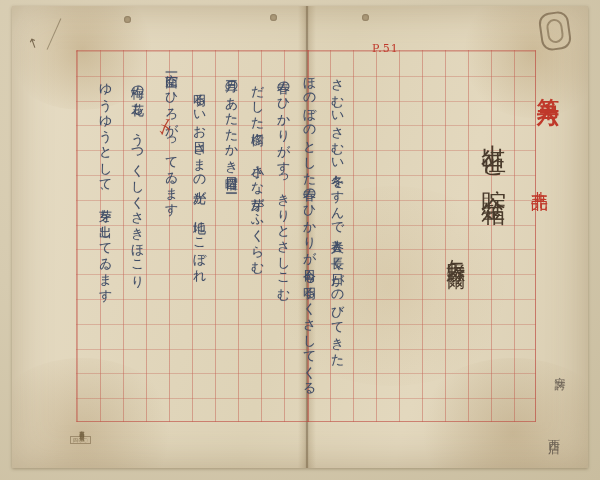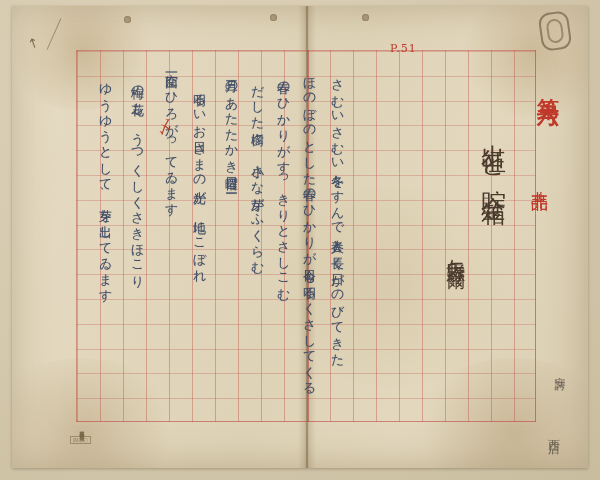--- a/index.html
+++ b/index.html
@@ -99,21 +99,21 @@
   .author{
     position:absolute;right:118px;top:238px;
     writing-mode:vertical-rl;text-orientation:upright;
     font-family:"DejaVu Serif", serif;
     font-size:19px;color:#4a3b2c;letter-spacing:4px;
   }
   
   .red-ink{
     position:absolute;color:#c0392b;font-family:"DejaVu Serif", serif;
   }
-  .pageref{left:378px;top:36px;font-size:11px;letter-spacing:1px;}
+  .pageref{left:360px;top:36px;font-size:11px;letter-spacing:1px;}
   .issue-no{
     right:24px;top:74px;font-size:22px;
     writing-mode:vertical-rl;text-orientation:upright;letter-spacing:4px;
     color:#c0392b;font-weight:bold;
   }
   .issue-mark{
     right:36px;top:172px;font-size:17px;color:#c0392b;
     writing-mode:vertical-rl;text-orientation:upright;letter-spacing:2px;
   }
   .redmark-small{left:146px;top:112px;font-size:15px;color:#b8432f;transform:rotate(-12deg);}

